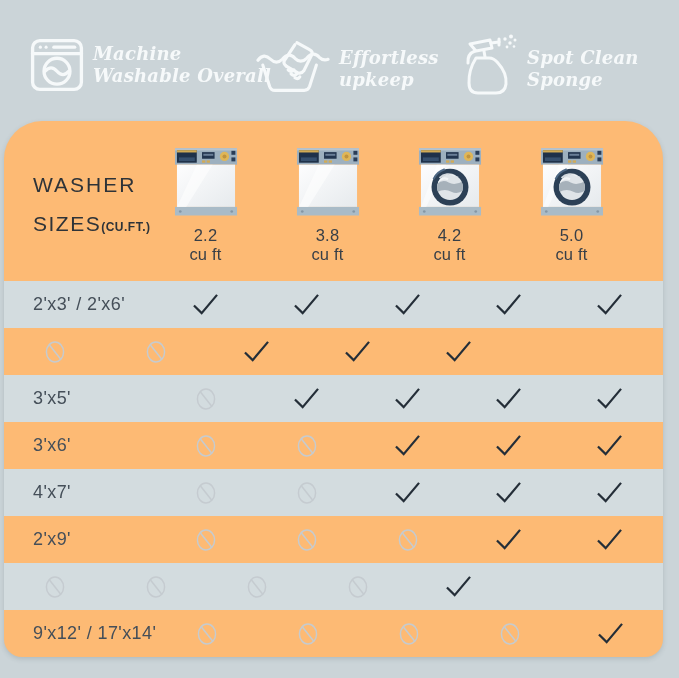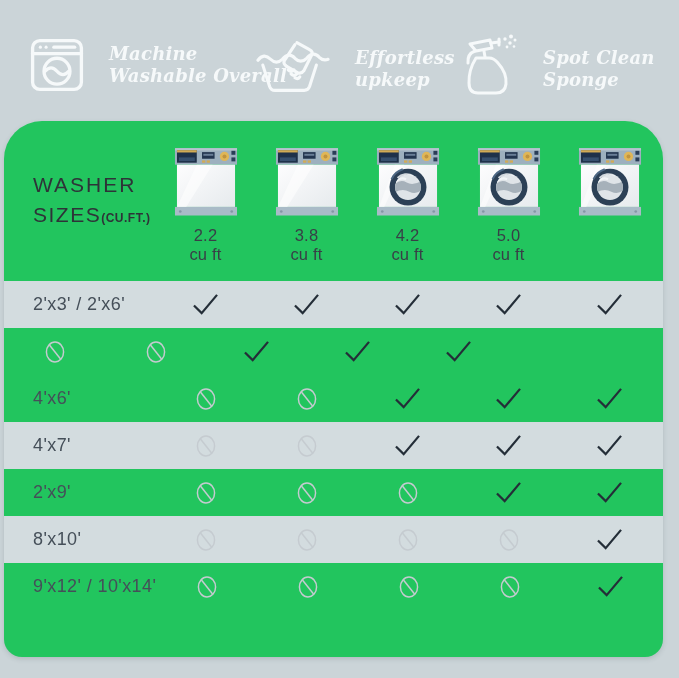--- a/index.html
+++ b/index.html
@@ -8,43 +8,43 @@
     background:#cbd4d8;
     font-family:"Liberation Sans", sans-serif;
   }
   
   .feature{
     position:absolute; display:flex; align-items:center; gap:9px;
     color:#f6f9fa;
   }
   .feature .ftext{
     font-family:"DejaVu Serif", serif; font-style:italic; font-weight:bold;
-    font-size:18px; line-height:1.22; letter-spacing:.2px;margin-left:16px;
+    font-size:18px; line-height:1.22; letter-spacing:.2px;
   }
   .f0{left:30px; top:38px;}
   .f1{left:256px; top:36px;}
   .f2{left:462px; top:34px;}
   .ficon svg{display:block;}
 
   
   .card{
     position:absolute; left:4px; top:121px; width:659px; height:536px;
-    background:#22c55e; border-radius:38px 38px 18px 18px; overflow:hidden;
+    background:#fdba74; border-radius:38px 38px 18px 18px; overflow:hidden;
     box-shadow:0 2px 5px rgba(60,75,85,.18);
   }
   .corner-title{
     position:absolute; left:29px; top:52px; color:#2e3338;
   }
   .corner-title .l1{font-size:21px; letter-spacing:2px; font-weight:400;}
-  .corner-title .l2{font-size:21px; letter-spacing:1.5px; font-weight:400; margin-top:6px;}
+  .corner-title .l2{font-size:21px; letter-spacing:1.5px; font-weight:400; margin-top:15px;}
   .corner-title .suffix{font-size:12px; font-weight:bold; letter-spacing:.5px;}
 
   .washer-row{
     position:absolute; left:0; top:0; width:100%; padding:25px 0 0 151px;
-    display:flex; box-sizing:border-box;
+    display:flex; box-sizing:border-box;gap:21px;
   }
   .wcol{width:101px; flex:0 0 101px; text-align:center;}
   .wcol svg.washer{width:66px; height:73px; display:inline-block;}
   .wlabel{
     margin-top:3px; font-size:16.5px; line-height:19px; color:#383f47;
     letter-spacing:.2px;
   }
 
   
   .table-body{position:absolute; left:0; top:160px; width:100%;}
@@ -252,22 +252,51 @@
             <svg class="check" viewBox="0 0 30 26">
               <path d="M3 14 L11 22 L27 3"></path>
             </svg>
           </div>
           <div class="cell">
             <svg class="check" viewBox="0 0 30 26">
               <path d="M3 14 L11 22 L27 3"></path>
             </svg>
           </div>
         </div>
+        <div class="trow stripe">
+          <div class="rlabel">3'x5'</div>
+          <div class="cell">
+            <svg class="no" viewBox="0 0 26 27">
+              <ellipse cx="13" cy="13.5" rx="9.3" ry="10.8"></ellipse>
+              <line x1="7" y1="6" x2="19" y2="21"></line>
+            </svg>
+          </div>
+          <div class="cell">
+            <svg class="check" viewBox="0 0 30 26">
+              <path d="M3 14 L11 22 L27 3"></path>
+            </svg>
+          </div>
+          <div class="cell">
+            <svg class="check" viewBox="0 0 30 26">
+              <path d="M3 14 L11 22 L27 3"></path>
+            </svg>
+          </div>
+          <div class="cell">
+            <svg class="check" viewBox="0 0 30 26">
+              <path d="M3 14 L11 22 L27 3"></path>
+            </svg>
+          </div>
+          <div class="cell">
+            <svg class="check" viewBox="0 0 30 26">
+              <path d="M3 14 L11 22 L27 3"></path>
+            </svg>
+          </div>
+        </div>
         <div class="trow">
-          <div class="rlabel">4'x6'</div>
+          <div class="rlabel">3'x6'</div>
           <div class="cell">
             <svg class="no" viewBox="0 0 26 27">
               <ellipse cx="13" cy="13.5" rx="9.3" ry="10.8"></ellipse>
               <line x1="7" y1="6" x2="19" y2="21"></line>
             </svg>
           </div>
           <div class="cell">
             <svg class="no" viewBox="0 0 26 27">
               <ellipse cx="13" cy="13.5" rx="9.3" ry="10.8"></ellipse>
               <line x1="7" y1="6" x2="19" y2="21"></line>
@@ -344,21 +373,20 @@
               <path d="M3 14 L11 22 L27 3"></path>
             </svg>
           </div>
           <div class="cell">
             <svg class="check" viewBox="0 0 30 26">
               <path d="M3 14 L11 22 L27 3"></path>
             </svg>
           </div>
         </div>
         <div class="trow stripe">
-          <div class="rlabel">8'x10'</div>
           <div class="cell">
             <svg class="no" viewBox="0 0 26 27">
               <ellipse cx="13" cy="13.5" rx="9.3" ry="10.8"></ellipse>
               <line x1="7" y1="6" x2="19" y2="21"></line>
             </svg>
           </div>
           <div class="cell">
             <svg class="no" viewBox="0 0 26 27">
               <ellipse cx="13" cy="13.5" rx="9.3" ry="10.8"></ellipse>
               <line x1="7" y1="6" x2="19" y2="21"></line>
@@ -376,21 +404,21 @@
               <line x1="7" y1="6" x2="19" y2="21"></line>
             </svg>
           </div>
           <div class="cell">
             <svg class="check" viewBox="0 0 30 26">
               <path d="M3 14 L11 22 L27 3"></path>
             </svg>
           </div>
         </div>
         <div class="trow">
-          <div class="rlabel">9'x12' / 10'x14'</div>
+          <div class="rlabel">9'x12' / 17'x14'</div>
           <div class="cell">
             <svg class="no" viewBox="0 0 26 27">
               <ellipse cx="13" cy="13.5" rx="9.3" ry="10.8"></ellipse>
               <line x1="7" y1="6" x2="19" y2="21"></line>
             </svg>
           </div>
           <div class="cell">
             <svg class="no" viewBox="0 0 26 27">
               <ellipse cx="13" cy="13.5" rx="9.3" ry="10.8"></ellipse>
               <line x1="7" y1="6" x2="19" y2="21"></line>

